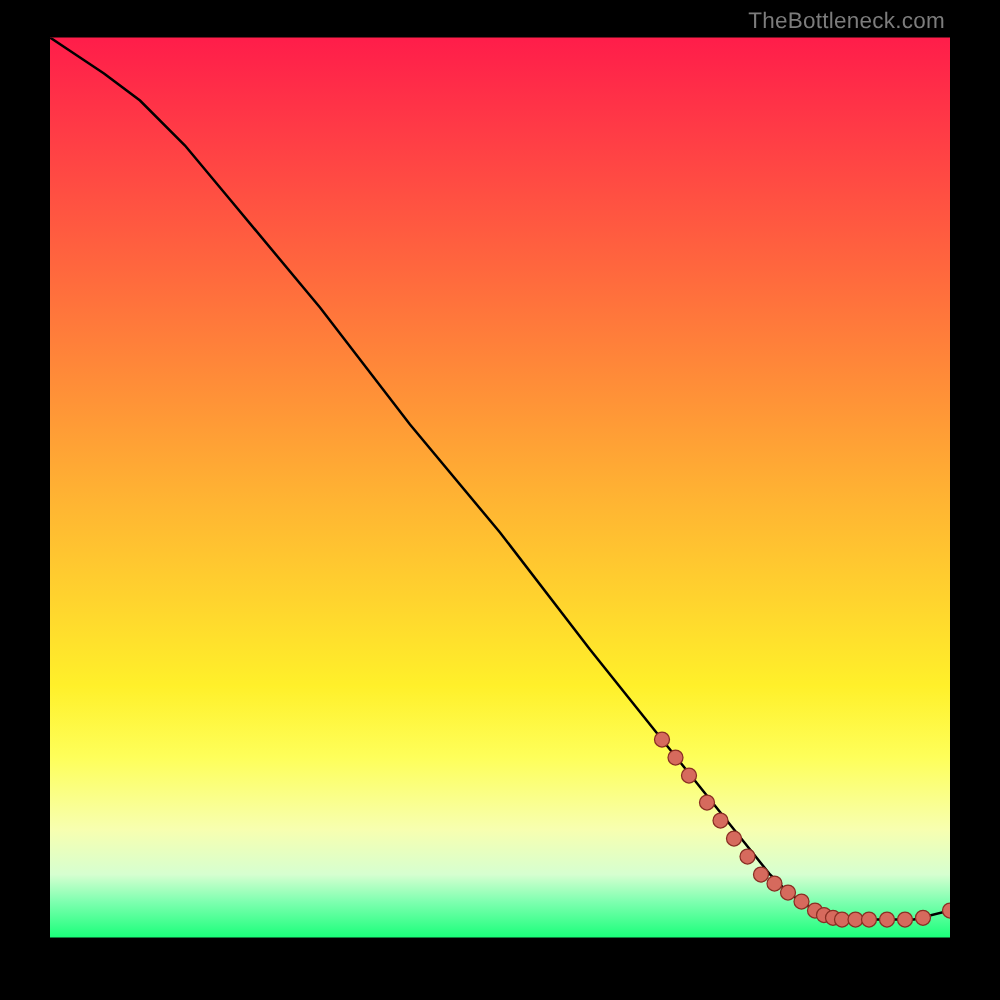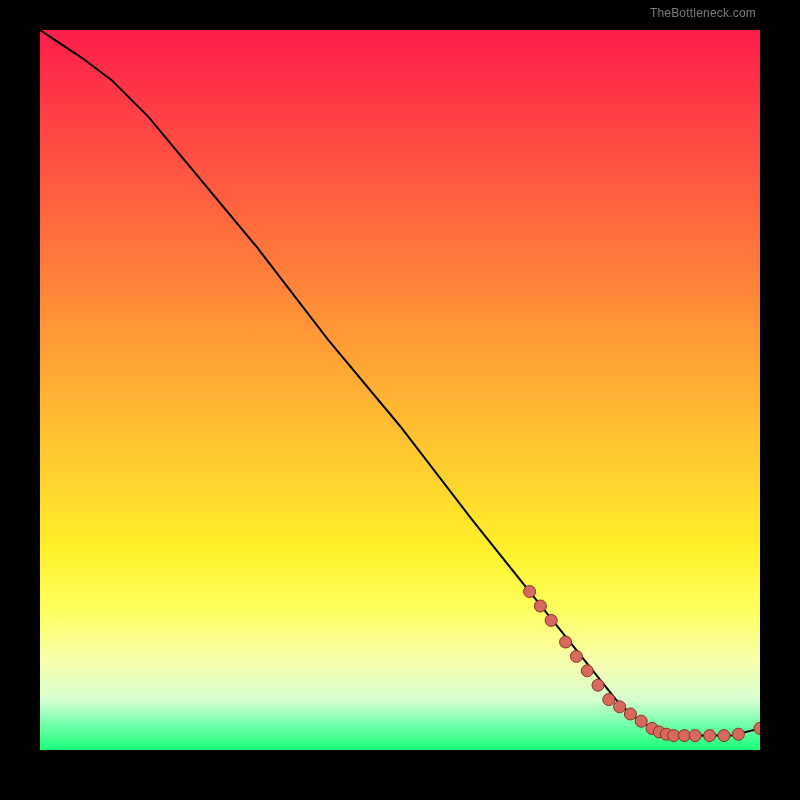--- a/index.html
+++ b/index.html
@@ -48,21 +48,21 @@
     position: absolute;
     inset: 0;
     width: 100%;
     height: 100%;
   }
   .attribution {
     position: absolute;
     top: 6px;
     right: 44px;
     color: #7c7c7c;
-    font-size: 12px;
+    font-size: 18px;
     letter-spacing: 0.2px;
     user-select: none;
   }
 </style>
 </head>
 <body>
 
 <div class="frame">
   <div class="attribution">TheBottleneck.com</div>
 

